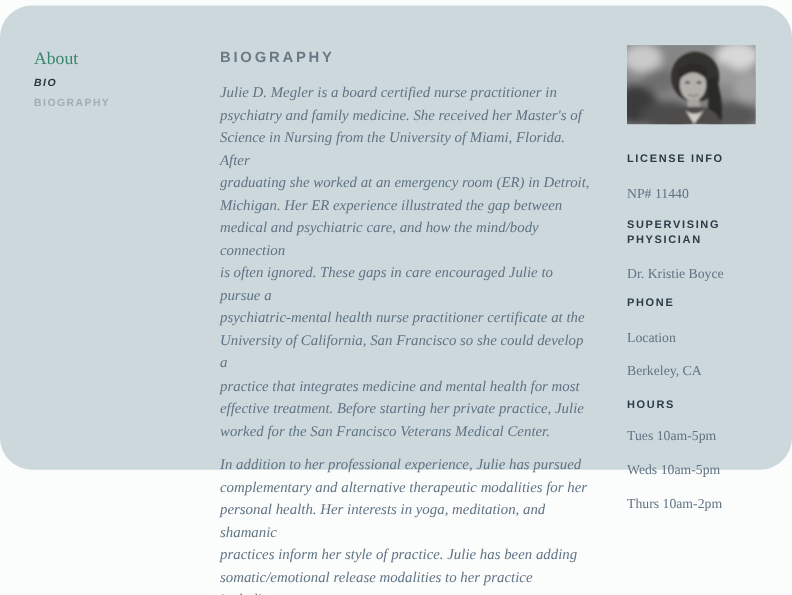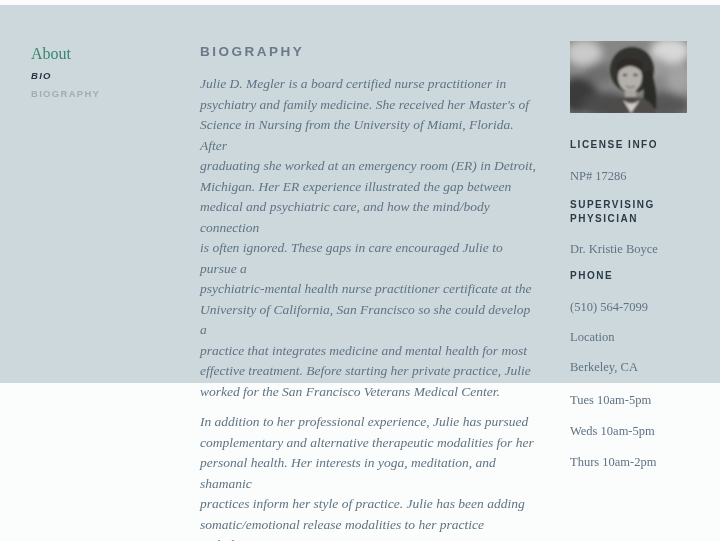--- a/index.html
+++ b/index.html
@@ -2,22 +2,23 @@
 <html><head>
 <meta charset="utf-8">
 <style>
   html,body{margin:0;padding:0;}
   body{
     width:720px;height:541px;position:relative;overflow:hidden;
     background:#fbfcfc;
     font-family:"Liberation Sans",sans-serif;
   }
   .canvas{
-    position:absolute;left:0;top:5px;width:720px;height:378px;
+    position:absolute;left:0;top:5px;width:720px;height:422px;
     background:#cdd8dd;
+    border-radius:29px;
   }
 
   
   .left-nav{position:absolute;left:31px;top:39px;width:140px;}
   .nav-about{
     font-family:"Liberation Serif",serif;
     font-size:16px;line-height:20px;color:#37866d;cursor:pointer;
   }
   .nav-item{
     margin-top:5px;font-size:9.5px;font-weight:bold;letter-spacing:1.3px;
@@ -121,28 +122,28 @@
         <ellipse cx="55" cy="34" rx="2.3" ry="1.2" fill="#4a4643"></ellipse>
         <ellipse cx="65.5" cy="34" rx="2.3" ry="1.2" fill="#4a4643"></ellipse>
         <path d="M56 45 q4.5 3 9 0" stroke="#6b6561" stroke-width="1.1" fill="none"></path>
         <rect x="55" y="49" width="11" height="9" fill="#a8a5a1"></rect>
         <path d="M36 72 q5 -17 24 -16 q21 -1 26 16 z" fill="#504c48"></path>
         <path d="M53 59 l8 13 l9 -13 q-9 7 -17 0 z" fill="#cfccc8"></path>
       </g>
     </svg>
 
     <h2 class="aside-header mb16">LICENSE INFO</h2>
-    <div class="aside-value mb14">NP# 17286</div>
+    <div class="aside-value mb14">NP# 11440</div>
 
     <h2 class="aside-header mb15">SUPERVISING PHYSICIAN</h2>
     <div class="aside-value mb12">Dr. Kristie Boyce</div>
 
     <h2 class="aside-header mb16">PHONE</h2>
-    <div class="aside-value mb14">(510) 564-7099</div>
     <div class="aside-value mb14">Location</div>
     <div class="aside-value mb17">Berkeley, CA</div>
 
+    <h2 class="aside-header mb12">HOURS</h2>
     <div class="aside-value mb15">Tues 10am-5pm</div>
     <div class="aside-value mb15">Weds 10am-5pm</div>
     <div class="aside-value">Thurs 10am-2pm</div>
   </aside>
 
 </div>
 
 </body></html>

